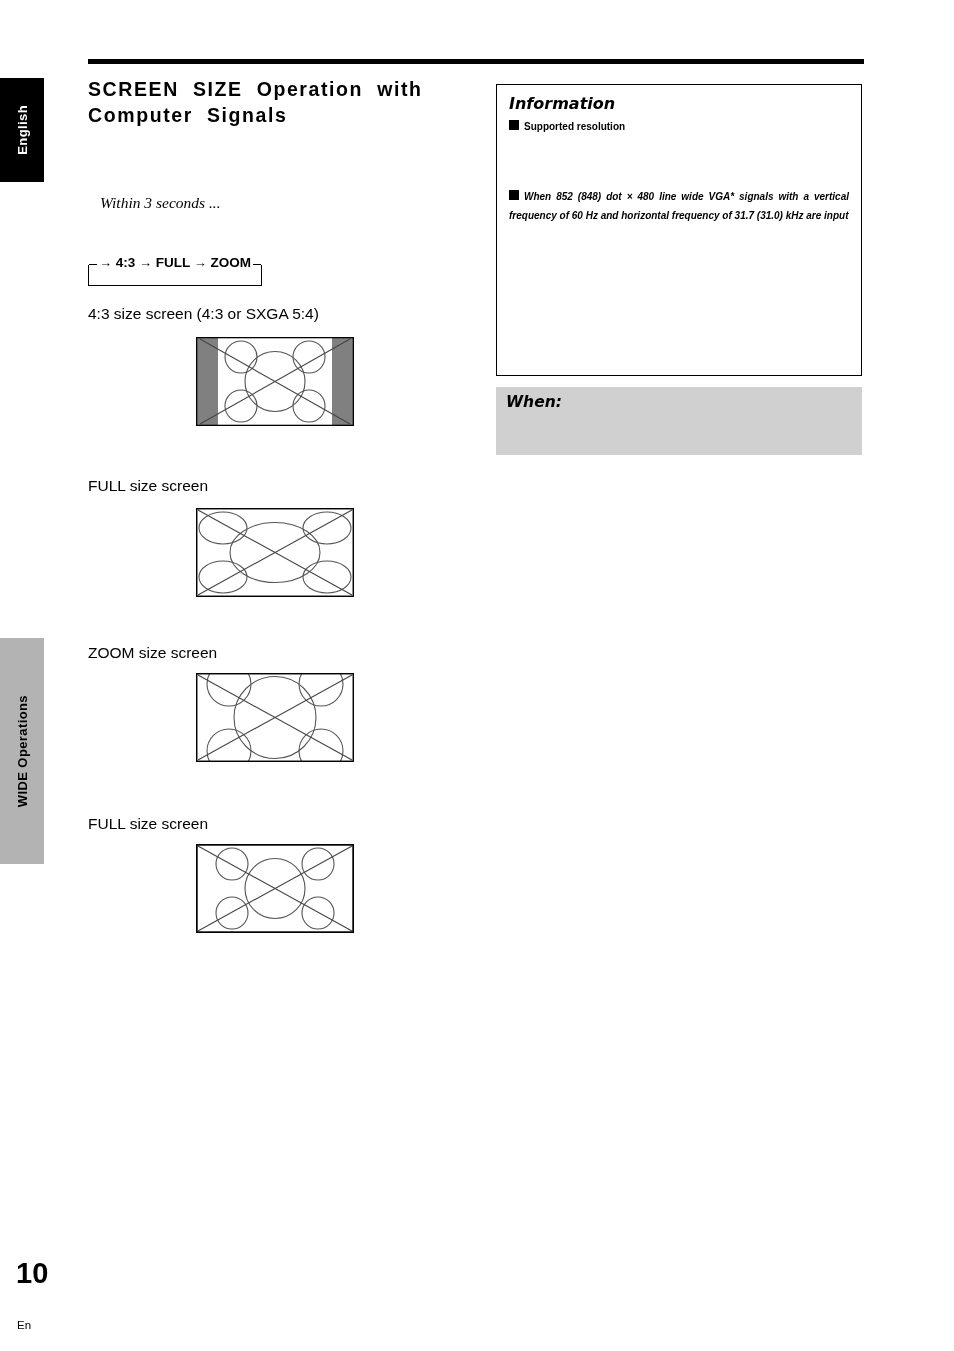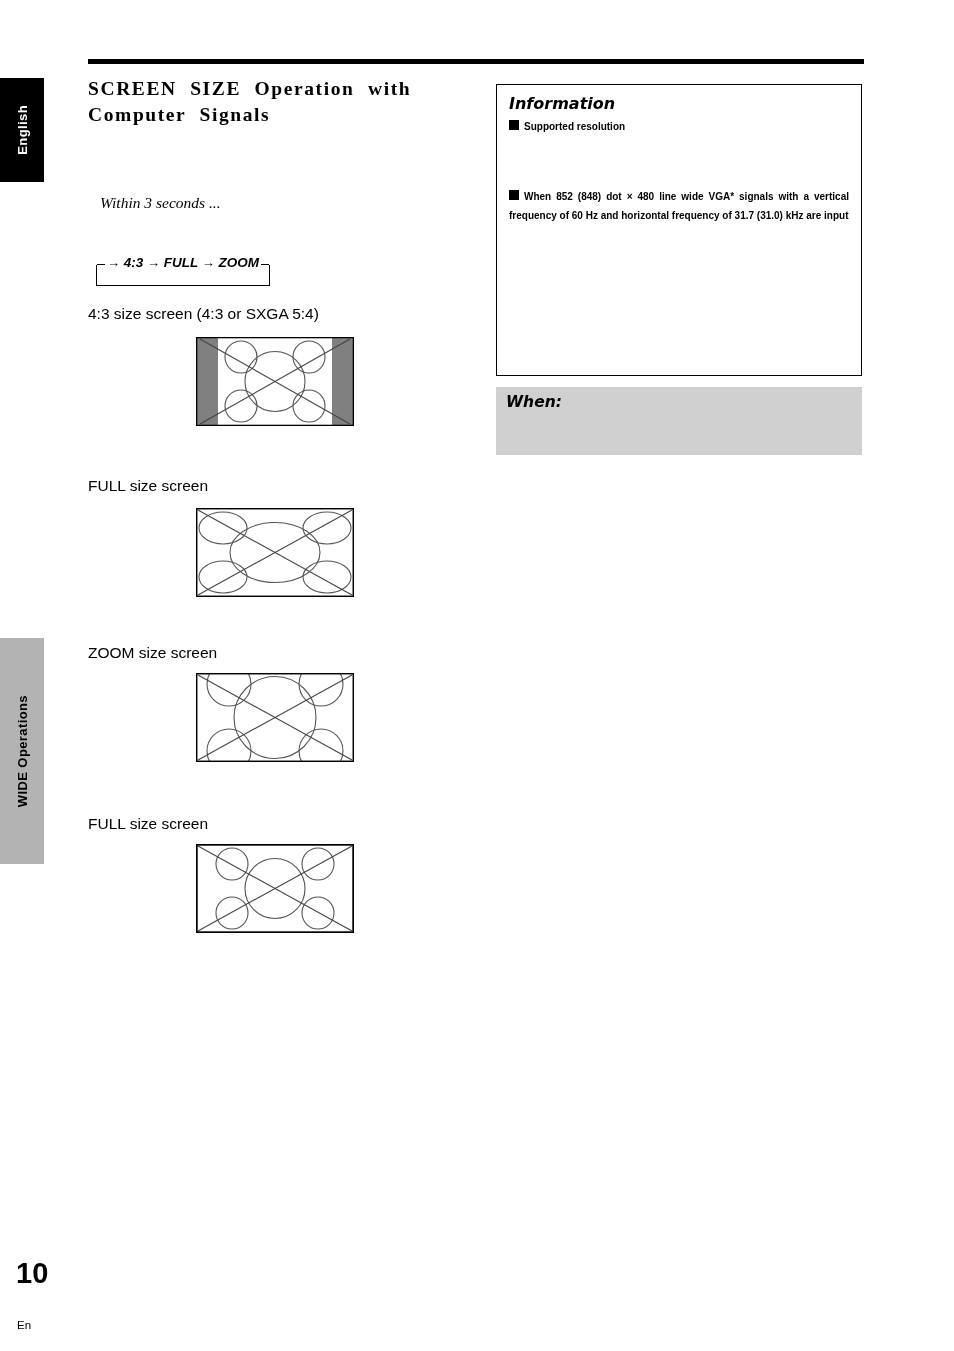--- a/index.html
+++ b/index.html
@@ -62,21 +62,21 @@
   }
 
   
   .left-col {
     position: absolute;
     left: 88px;
     top: 76px;
     width: 372px;
   }
   .page-title {
-    font-family: Liberation Serif, serif;
+    font-family: Liberation Sans, sans-serif;
     font-weight: bold;
     font-size: 19.5px;
     line-height: 26px;
     letter-spacing: 1.6px;
     word-spacing: 7px;
     margin: 0;
     width: 374px;
   }
 
   .within-text {
@@ -84,27 +84,26 @@
     left: 100px;
     top: 194px;
     font-family: "Liberation Serif", serif;
     font-style: italic;
     font-size: 15.5px;
   }
 
   
   #cycle-box {
     position: absolute;
-    left: 96px;
+    left: 88px;
     top: 265px;
     width: 172px;
     height: 20px;
     border: 1.4px solid #000000;
     border-top: none;
-    font-style: italic;
   }
   #cycle-box .edge {
     position: absolute;
     top: -1.4px;
     height: 1.4px;
     background: #000000;
   }
   #cycle-box .edge.left  { left: 0;   width: 10px; }
   #cycle-box .edge.right { right: 0;  width: 10px; }
   #cycle-box .cycle-label {
@@ -156,21 +155,21 @@
     font-size: 16px;
     margin: 0 0 4px 0;
   }
   .info-item {
     font-size: 10px;
     font-weight: bold;
     line-height: 19.5px;
     margin: 0;
     text-align: justify;
   }
-  .info-item.spaced { margin-top: 50px; }
+  .info-item.spaced { margin-top: 50px; font-style: italic; }
   .sqbullet {
     display: inline-block;
     width: 10px;
     height: 10px;
     background: #000000;
     margin-right: 5px;
     vertical-align: 0px;
   }
 
   

